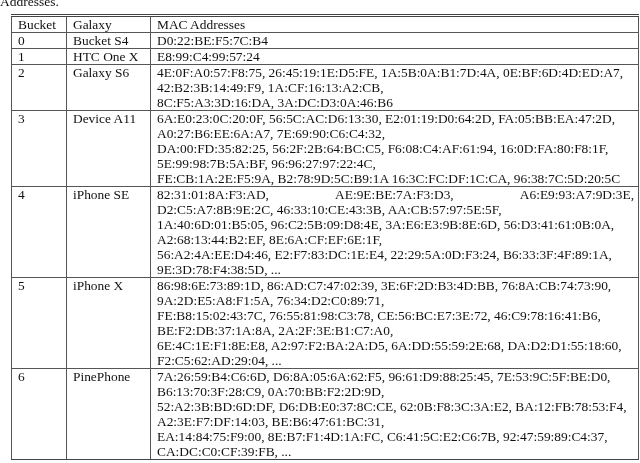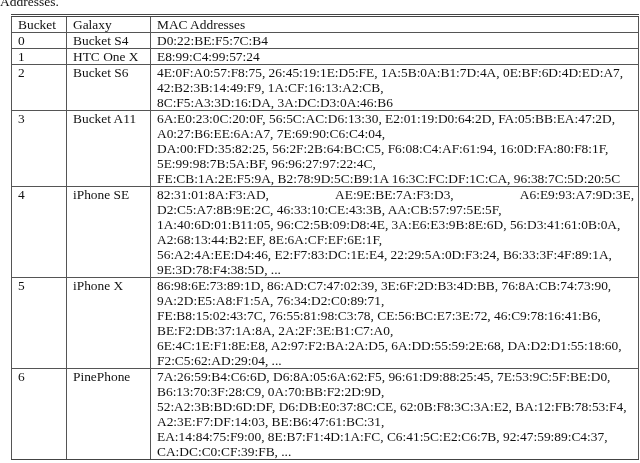--- a/index.html
+++ b/index.html
@@ -62,45 +62,45 @@
       </tr>
       <tr class="single">
         <td>1</td>
         <td>HTC One X</td>
         <td class="mac">
           <span class="mac-line">E8:99:C4:99:57:24</span>
         </td>
       </tr>
       <tr>
         <td>2</td>
-        <td>Bucket S6</td>
+        <td>Galaxy S6</td>
         <td class="mac">
           <span class="mac-line">4E:0F:A0:57:F8:75, 26:45:19:1E:D5:FE, 1A:5B:0A:B1:7D:4A, 0E:BF:6D:4D:ED:A7,</span>
           <span class="mac-line">42:B2:3B:14:49:F9, 1A:CF:16:13:A2:CB,</span>
           <span class="mac-line">8C:F5:A3:3D:16:DA, 3A:DC:D3:0A:46:B6</span>
         </td>
       </tr>
       <tr>
         <td>3</td>
-        <td>Bucket A11</td>
+        <td>Device A11</td>
         <td class="mac">
           <span class="mac-line">6A:E0:23:0C:20:0F, 56:5C:AC:D6:13:30, E2:01:19:D0:64:2D, FA:05:BB:EA:47:2D,</span>
-          <span class="mac-line">A0:27:B6:EE:6A:A7, 7E:69:90:C6:C4:04,</span>
+          <span class="mac-line">A0:27:B6:EE:6A:A7, 7E:69:90:C6:C4:32,</span>
           <span class="mac-line">DA:00:FD:35:82:25, 56:2F:2B:64:BC:C5, F6:08:C4:AF:61:94, 16:0D:FA:80:F8:1F,</span>
           <span class="mac-line">5E:99:98:7B:5A:BF, 96:96:27:97:22:4C,</span>
           <span class="mac-line">FE:CB:1A:2E:F5:9A, B2:78:9D:5C:B9:1A 16:3C:FC:DF:1C:CA, 96:38:7C:5D:20:5C</span>
         </td>
       </tr>
       <tr>
         <td>4</td>
         <td>iPhone SE</td>
         <td class="mac">
           <span class="mac-line just">82:31:01:8A:F3:AD, AE:9E:BE:7A:F3:D3, A6:E9:93:A7:9D:3E,</span>
           <span class="mac-line">D2:C5:A7:8B:9E:2C, 46:33:10:CE:43:3B, AA:CB:57:97:5E:5F,</span>
-          <span class="mac-line">1A:40:6D:01:B11:05, 96:C2:5B:09:D8:4E, 3A:E6:E3:9B:8E:6D, 56:D3:41:61:0B:0A,</span>
+          <span class="mac-line">1A:40:6D:01:B5:05, 96:C2:5B:09:D8:4E, 3A:E6:E3:9B:8E:6D, 56:D3:41:61:0B:0A,</span>
           <span class="mac-line">A2:68:13:44:B2:EF, 8E:6A:CF:EF:6E:1F,</span>
           <span class="mac-line">56:A2:4A:EE:D4:46, E2:F7:83:DC:1E:E4, 22:29:5A:0D:F3:24, B6:33:3F:4F:89:1A,</span>
           <span class="mac-line">9E:3D:78:F4:38:5D, ...</span>
         </td>
       </tr>
       <tr>
         <td>5</td>
         <td>iPhone X</td>
         <td class="mac">
           <span class="mac-line">86:98:6E:73:89:1D, 86:AD:C7:47:02:39, 3E:6F:2D:B3:4D:BB, 76:8A:CB:74:73:90,</span>

